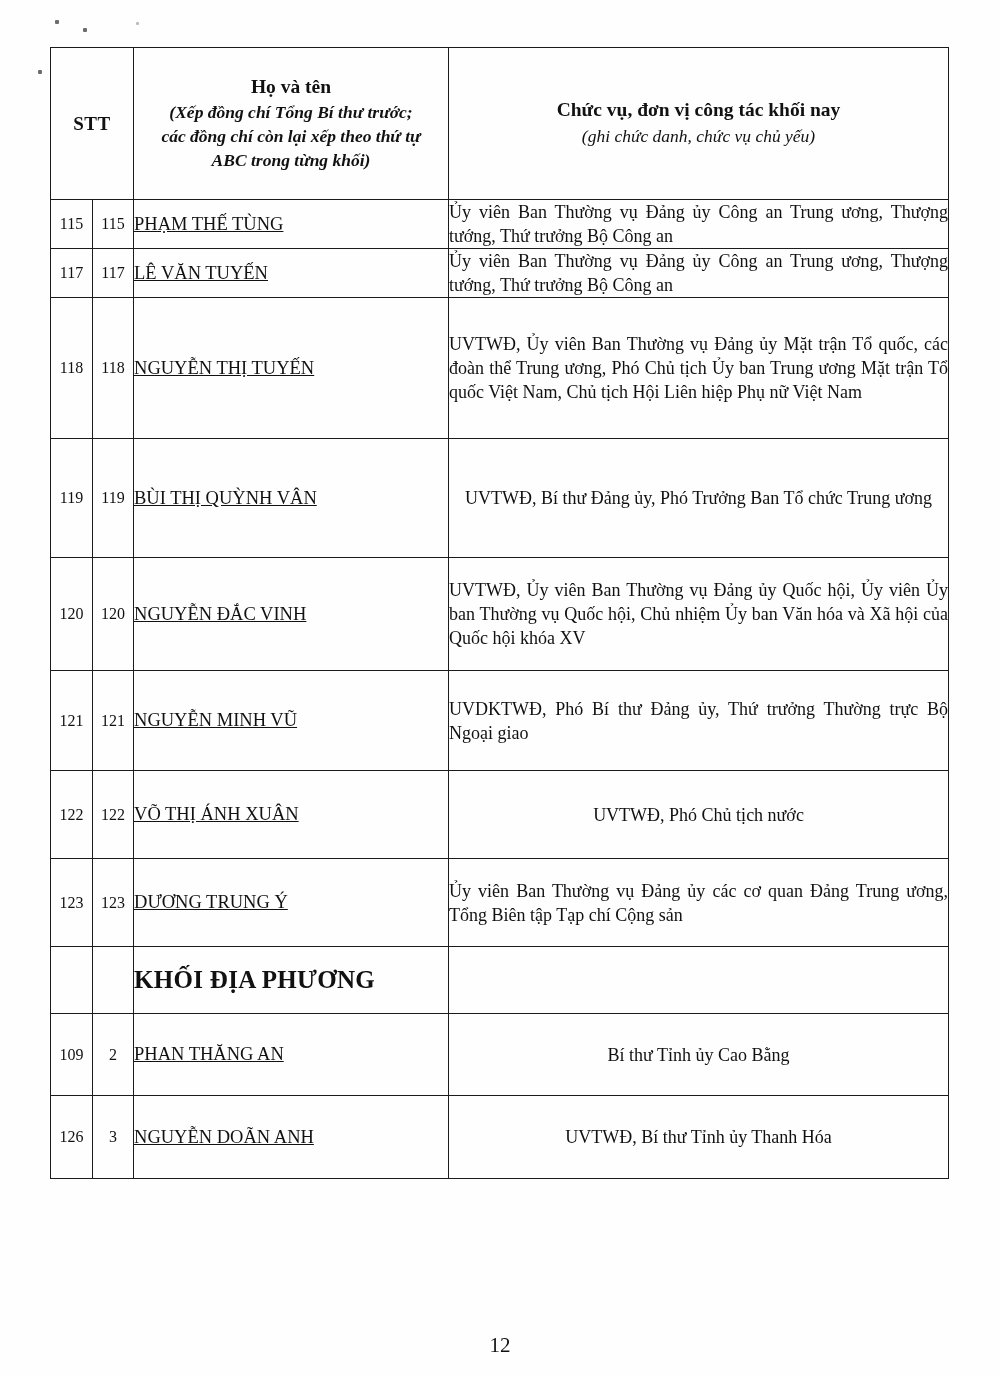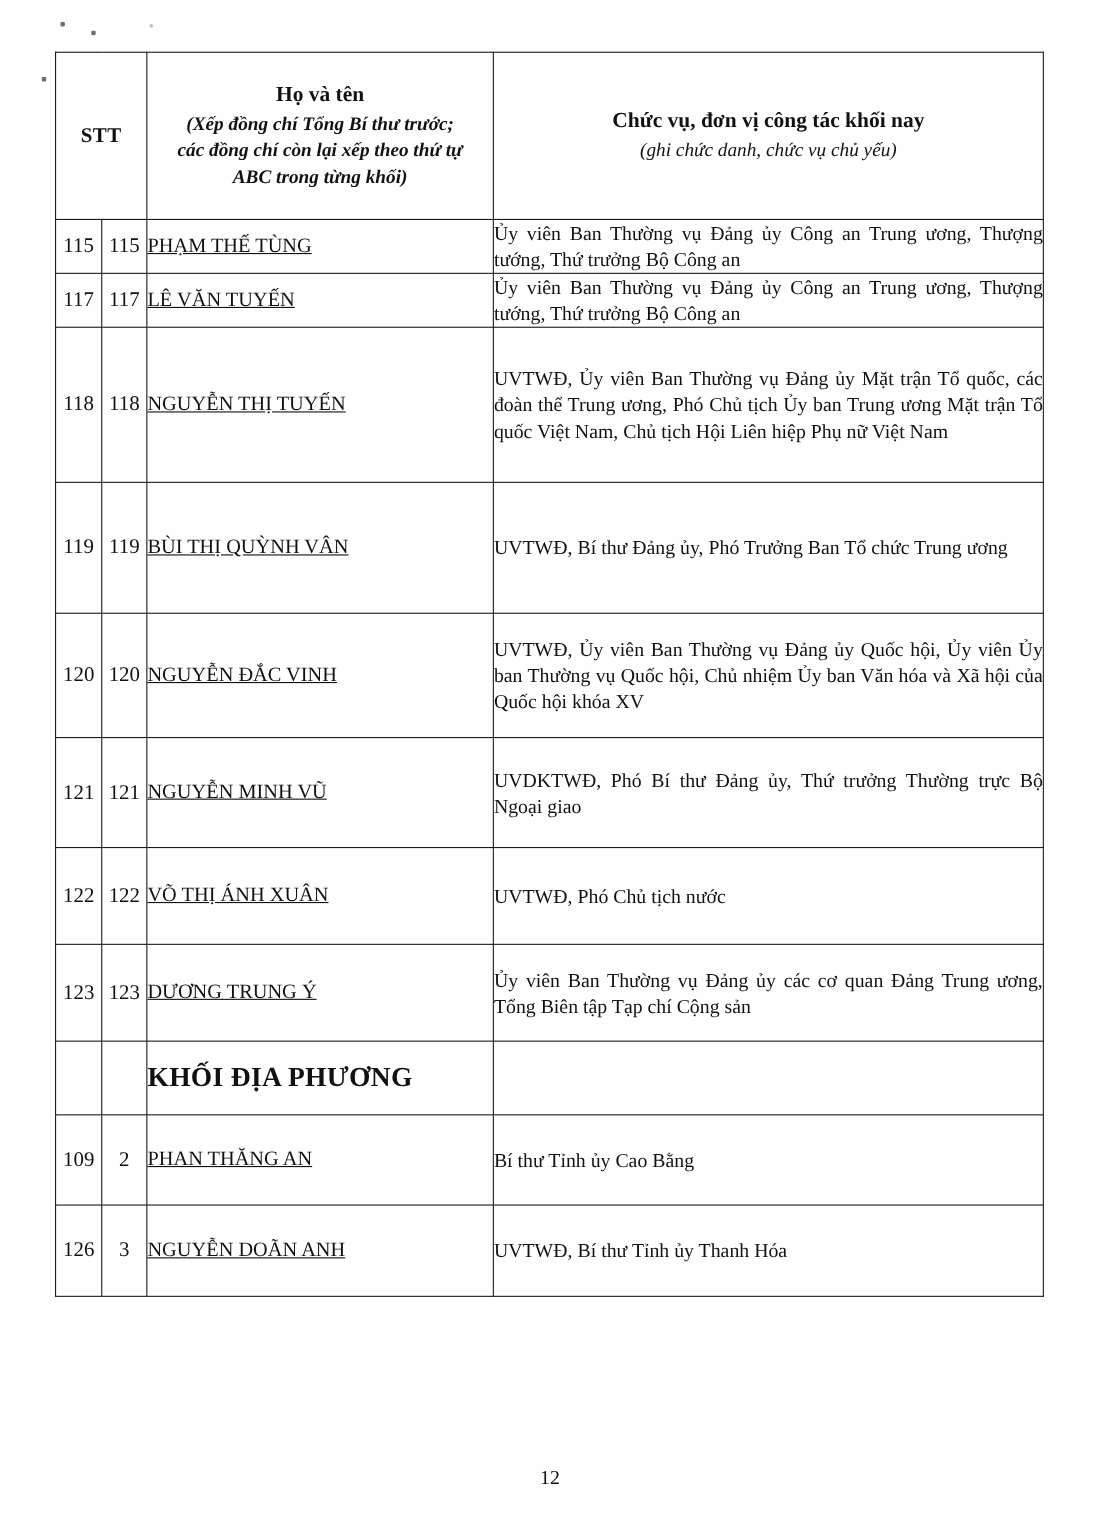--- a/index.html
+++ b/index.html
@@ -74,52 +74,52 @@
   }
   .hdr-sub-light {
     font-style: italic;
     font-size: 17.5px;
     line-height: 1.32;
     margin-top: 2px;
   }
 
   .cell-stt, .cell-num {
     text-align: center;
-    font-size: 19px;
+    font-size: 16px;
     padding: 4px 2px;
   }
   .cell-name {
     font-size: 18.5px;
     padding: 4px 2px 4px 6px;
     white-space: nowrap;
     text-decoration: underline;
   }
   .cell-role {
     font-size: 18px;
     line-height: 1.34;
     padding: 4px 4px 4px 7px;
     text-align: justify;
     text-justify: inter-word;
   }
-  .cell-role.nowrapish { text-align: left; }
+  .cell-role.nowrapish { text-align: center; }
 
   .section-head {
     font-weight: bold;
     font-size: 25px;
     letter-spacing: .3px;
     padding: 6px 2px 6px 8px;
   }
 
   .page-number {
     position: absolute;
     left: 0;
     right: 0;
     top: 1333px;
     text-align: center;
-    font-size: 18px;
+    font-size: 21px;
   }
 </style>
 </head>
 <body>
 
 <div class="page">
 
   <span class="speck sp1"></span>
   <span class="speck sp2"></span>
   <span class="speck sp3"></span>

